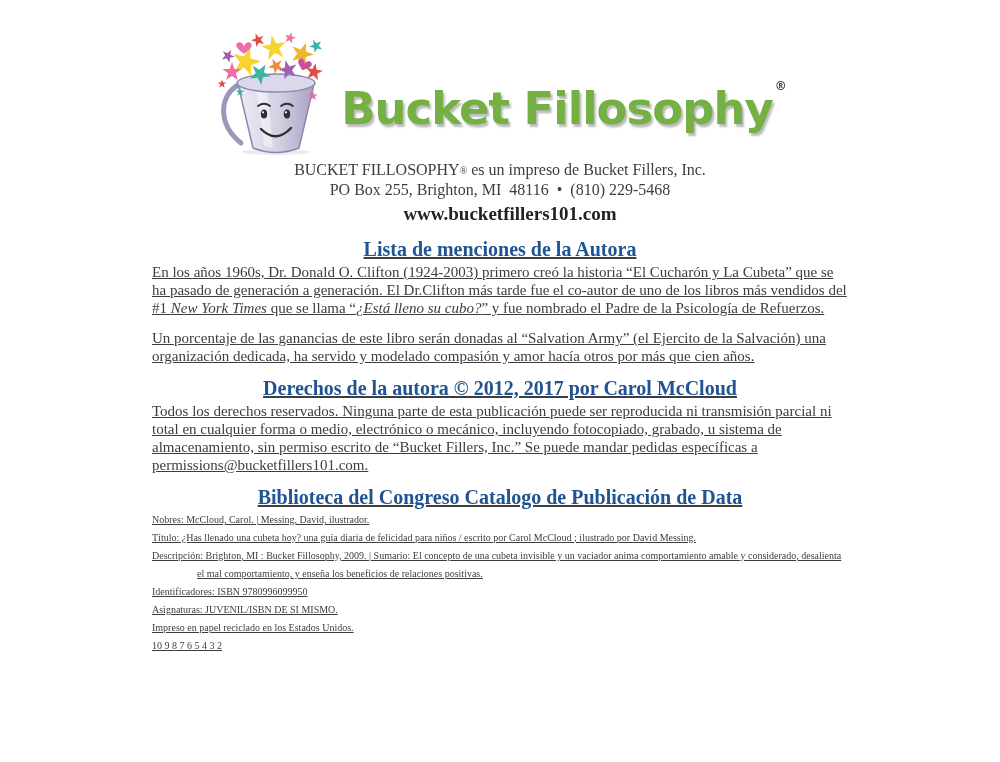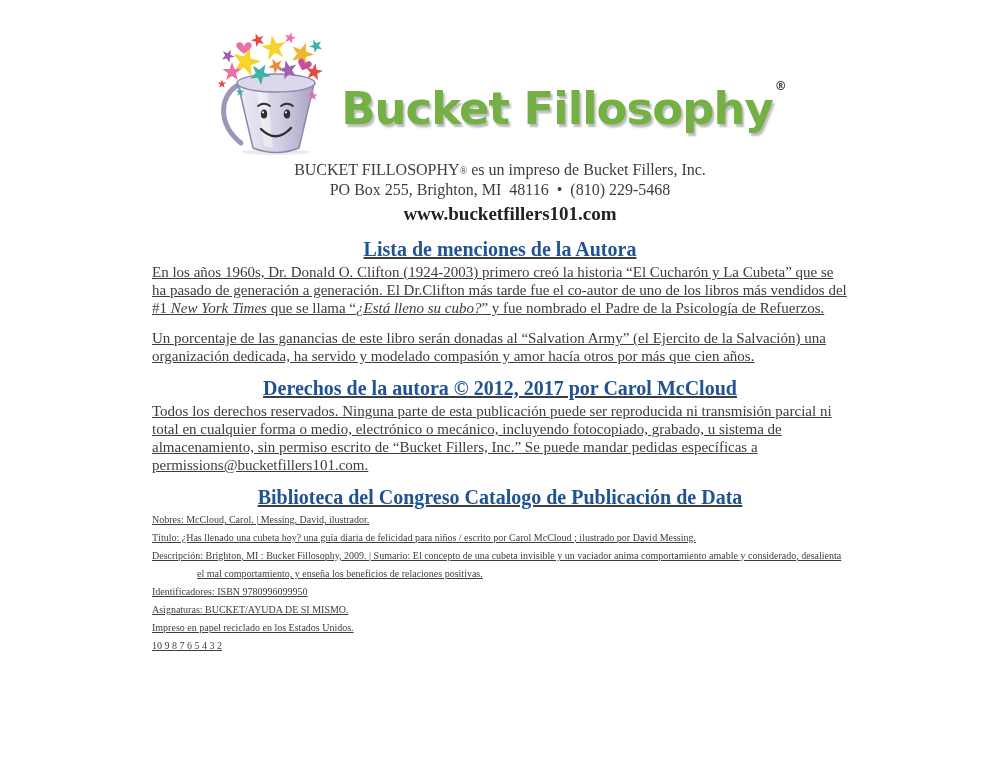--- a/index.html
+++ b/index.html
@@ -107,19 +107,19 @@
     <div class="section-heading">Derechos de la autora © 2012, 2017 por Carol McCloud</div>
     <p class="para">Todos los derechos reservados. Ninguna parte de esta publicación puede ser reproducida ni transmisión parcial ni total en cualquier forma o medio, electrónico o mecánico, incluyendo fotocopiado, grabado, u sistema de almacenamiento, sin permiso escrito de “Bucket Fillers, Inc.” Se puede mandar pedidas específicas a permissions@bucketfillers101.com.</p>
 
 
     <div class="section-heading">Biblioteca del Congreso Catalogo de Publicación de Data</div>
     <div>
       <div class="library-line">Nobres: McCloud, Carol. | Messing, David, ilustrador.</div>
       <div class="library-line hang">Título: ¿Has llenado una cubeta hoy? una guía diaria de felicidad para niños / escrito por Carol McCloud ; ilustrado por David Messing.</div>
       <div class="library-line hang">Descripción: Brighton, MI : Bucket Fillosophy, 2009. | Sumario: El concepto de una cubeta invisible y un vaciador anima comportamiento amable y considerado, desalienta el mal comportamiento, y enseña los beneficios de relaciones positivas.</div>
       <div class="library-line">Identificadores: ISBN 9780996099950</div>
-      <div class="library-line">Asignaturas: BUCKET/AYUDA DE SI MISMO.</div>
+      <div class="library-line">Asignaturas: JUVENIL/ISBN DE SI MISMO.</div>
       <div class="library-line">Impreso en papel reciclado en los Estados Unidos.</div>
       <div class="library-line">10 9 8 7 6 5 4 3 2</div>
     </div>
 
   </div>
 </div>
 
 </body></html>

